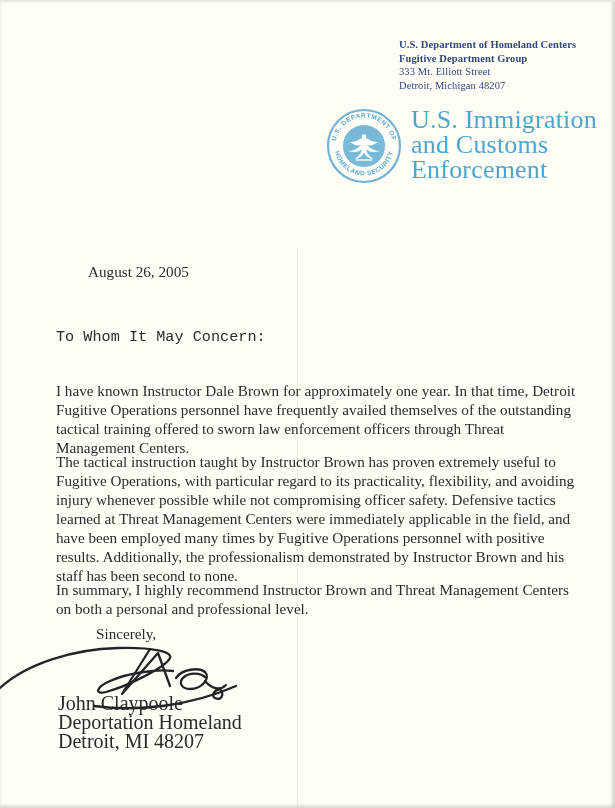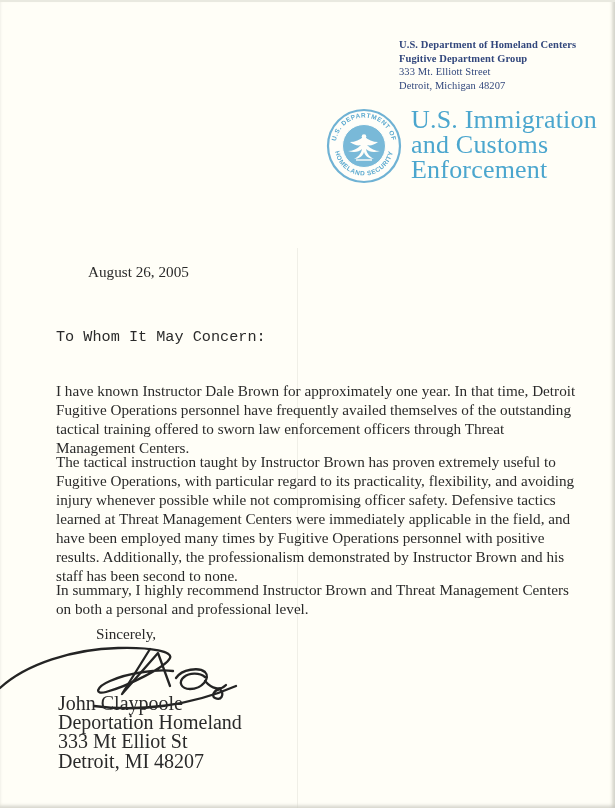--- a/index.html
+++ b/index.html
@@ -110,17 +110,16 @@
       <path d="M178 38 C184 29 201 27 207 32 C213 38 204 49 192 49 C183 49 180 42 186 37 C192 32 202 33 207 37"></path>
       <path d="M207 41 C214 49 222 51 228 45"></path>
       <path d="M222 49 C227 55 223 61 217 58 C213 56 216 50 222 49"></path>
       <path d="M96 66 C140 72 192 66 238 46"></path>
     </g>
   </svg>
 
   <div class="sig-block">
     <div>John Claypoole</div>
     <div>Deportation Homeland</div>
-    <div>333 Mt Elliot St</div>
     <div>Detroit, MI 48207</div>
   </div>
 
 </div>
 
 </body></html>

